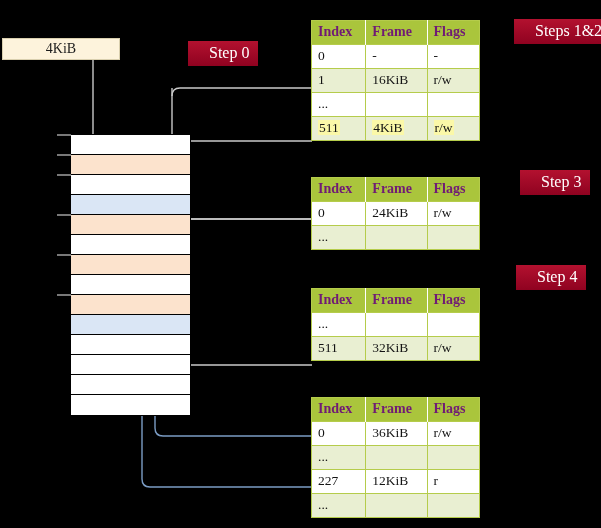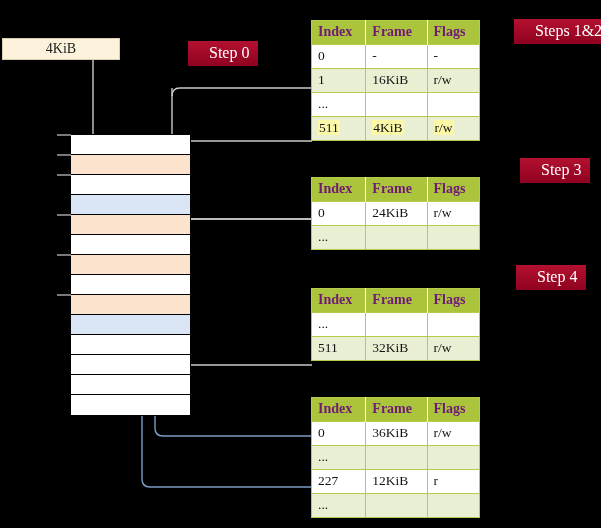--- a/index.html
+++ b/index.html
@@ -147,21 +147,21 @@
   </div>
 
   <div class="badge rounded" style="left:188px; top:41px;">
     <span>Step 0</span>
   </div>
 
   <div class="badge" style="left:514px; top:19px;">
     <span>Steps 1&amp;2</span>
   </div>
 
-  <div class="badge" style="left:520px; top:158px;">
+  <div class="badge" style="left:520px; top:170px;">
     <span>Step 3</span>
   </div>
 
   <div class="badge" style="left:516px; top:265px;text-align:right;">
     <span>Step 4</span>
   </div>
 
   <div class="memgrid" id="memgrid" style="left:70px; top:134px; width:121px; height:282px;">
       <div class="memrow white" style="height: 20px;"></div>
       <div class="memrow orange" style="height: 20px;"></div>

